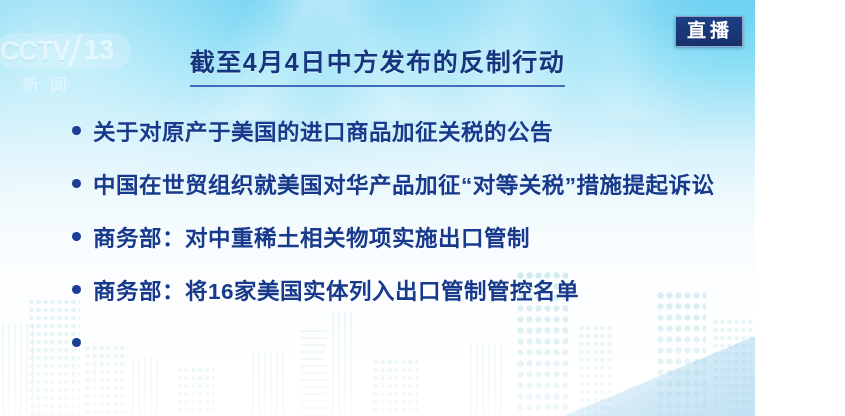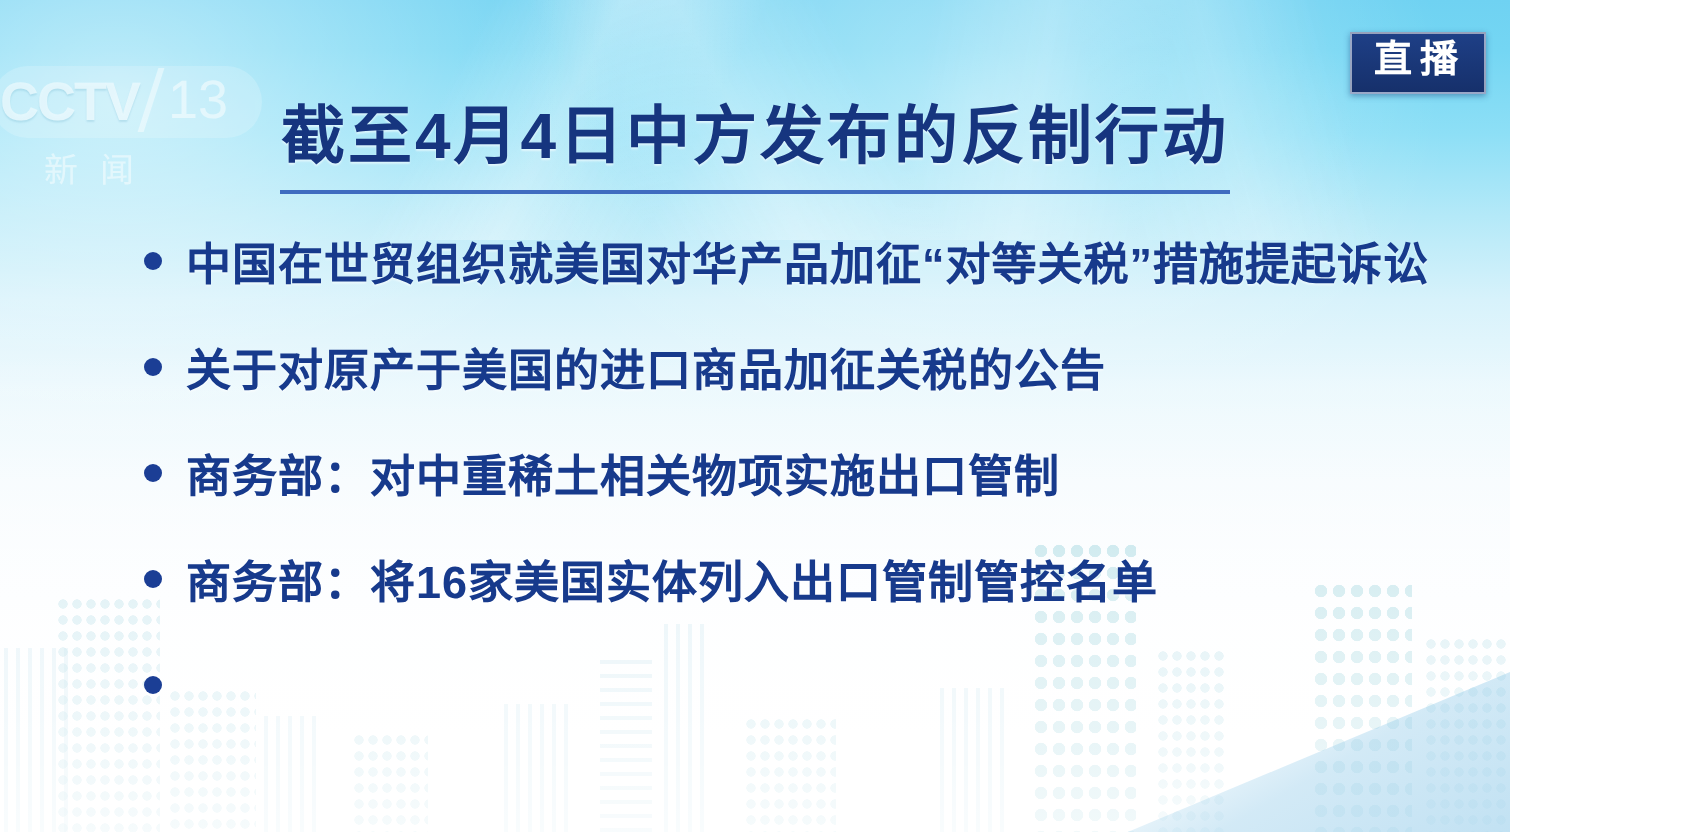--- a/index.html
+++ b/index.html
@@ -147,21 +147,21 @@
     position: absolute;
     left: 78px; top: 1px;
     width: 3px; height: 32px;
     background: rgba(255,255,255,0.85);
     transform: skewX(-18deg);
   }
   .cctv-logo .channel {
     position: absolute;
     left: 88px; top: 2px;
     font-size: 27px;
-    font-weight: normal;
+    font-weight: bold;
     color: rgba(255,255,255,0.95);
     font-family: "Liberation Sans", sans-serif;
   }
   .cctv-logo .sub {
     position: absolute;
     left: 26px; top: 38px;
     font-size: 17px;
     letter-spacing: 11px;
     color: rgba(255,255,255,0.80);
     font-family: Liberation Mono, monospace;
@@ -187,21 +187,21 @@
 
   
   .headline-wrap {
     position: absolute;
     left: 0; right: 0;
     top: 42px;
     text-align: center;
   }
   .headline {
     display: inline-block;
-    font-size: 32px;
+    font-size: 25px;
     font-weight: bold;
     letter-spacing: 1.5px;
     color: #16357f;
     padding-bottom: 7px;
     border-bottom: 2px solid #3f6cc0;
     text-shadow: 0 1px 1px rgba(255,255,255,0.55);
     font-family: "Liberation Sans", "DejaVu Sans", sans-serif;
   }
 
   
@@ -277,28 +277,28 @@
 
   <div class="live-badge">直播</div>
 
   <div class="headline-wrap">
     <div class="headline">截至4月4日中方发布的反制行动</div>
   </div>
 
   <div class="bullet-list">
     <div class="bullet-row">
       <div class="bullet-dot"></div>
+      <div class="bullet-text">关于对原产于美国的进口商品加征关税的公告</div>
+    </div>
+    <div class="bullet-row">
+      <div class="bullet-dot"></div>
       <div class="bullet-text">中国在世贸组织就美国对华产品加征“对等关税”措施提起诉讼</div>
     </div>
     <div class="bullet-row">
       <div class="bullet-dot"></div>
-      <div class="bullet-text">关于对原产于美国的进口商品加征关税的公告</div>
-    </div>
-    <div class="bullet-row">
-      <div class="bullet-dot"></div>
       <div class="bullet-text">商务部：对中重稀土相关物项实施出口管制</div>
     </div>
     <div class="bullet-row">
       <div class="bullet-dot"></div>
       <div class="bullet-text">商务部：将16家美国实体列入出口管制管控名单</div>
     </div>
     <div class="bullet-row">
       <div class="bullet-dot"></div>
     </div>
   </div>

